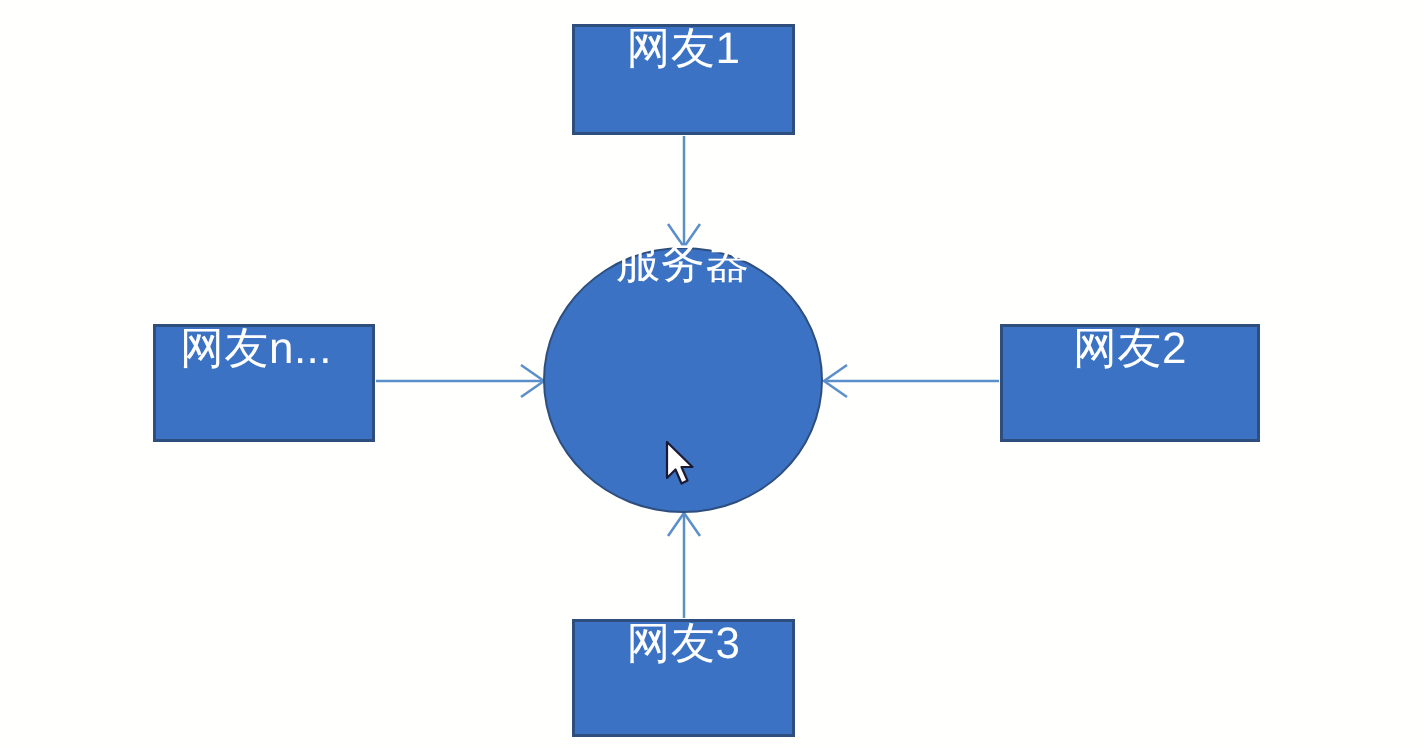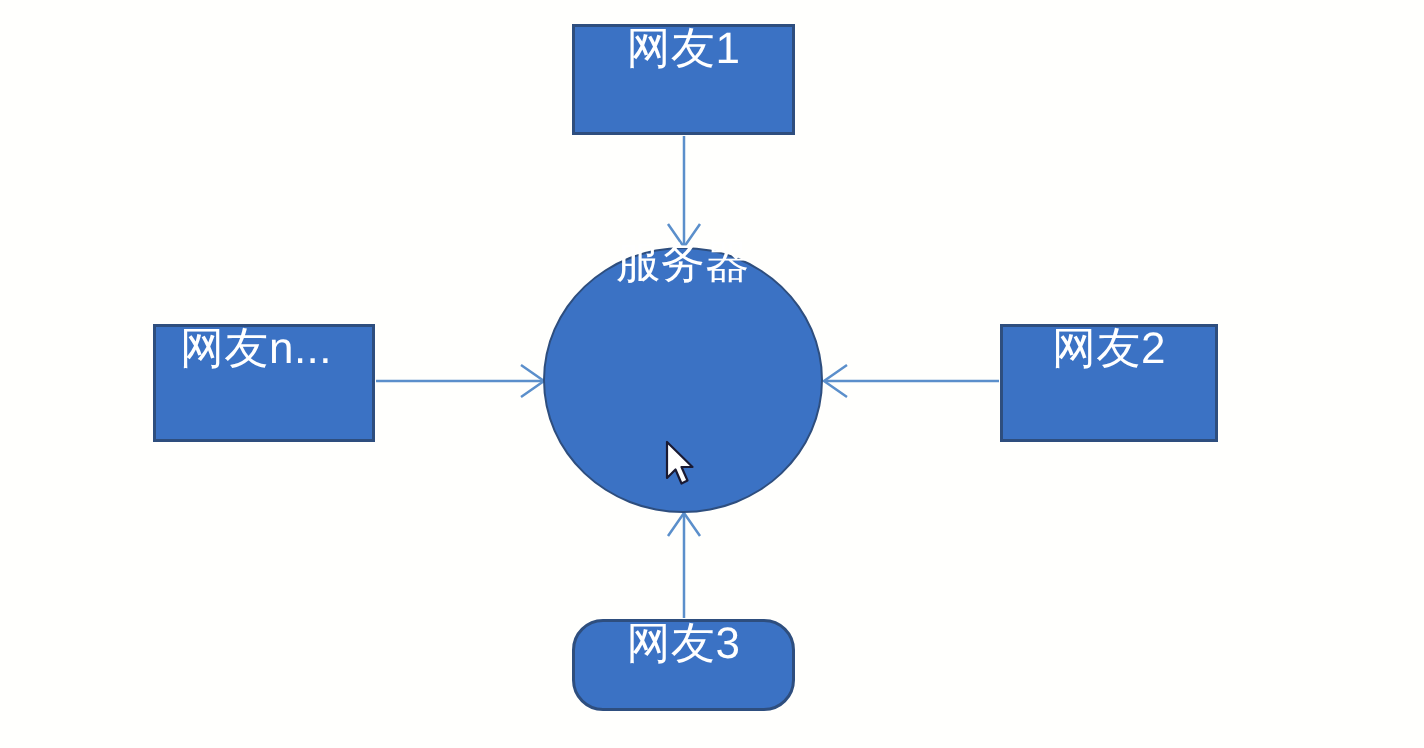--- a/index.html
+++ b/index.html
@@ -61,29 +61,28 @@
     width: 222px;
     height: 118px;
   }
   #node-peern .node-label {
     position: relative;
     left: -8px;
   }
   #node-peer2 {
     left: 1000px;
     top: 324px;
-    width: 218px;
+    width: 260px;
     height: 118px;
   }
   #node-peer3 {
     left: 572px;
     top: 619px;
     width: 223px;
-    height: 92px;
-    border-radius: 31px;
+    height: 118px;
   }
   #node-server {
     left: 543px;
     top: 247px;
     width: 280px;
     height: 266px;
   }
   #node-server .node-label {
     position: relative;
     top: -8px;

